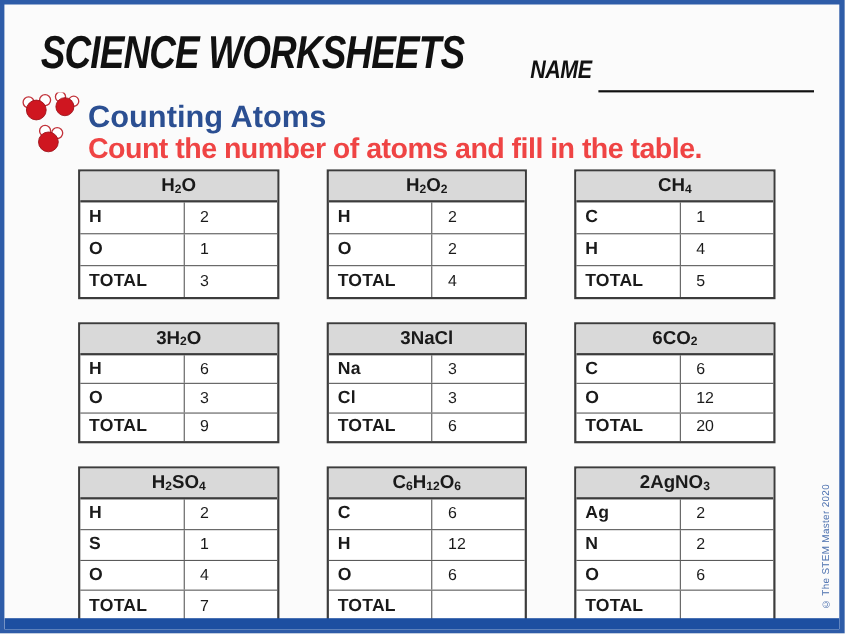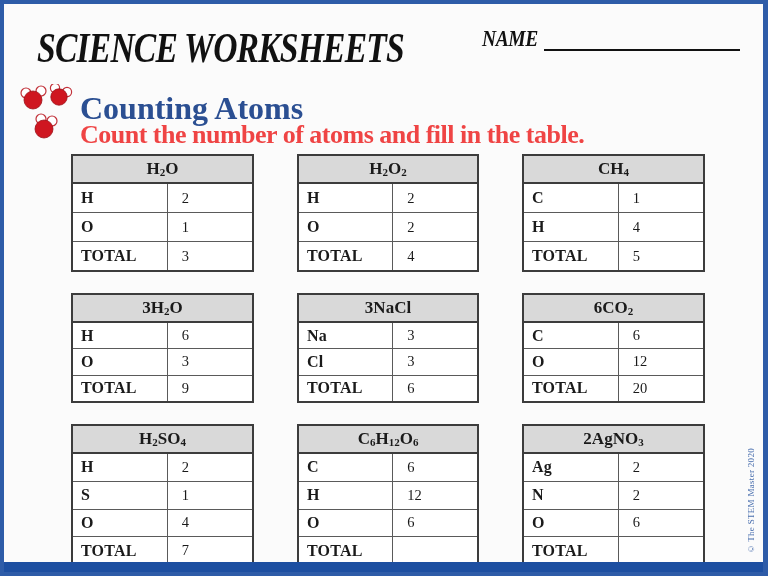--- a/index.html
+++ b/index.html
@@ -6,51 +6,50 @@
   html, body { width: 768px; height: 576px; }
   body { font-family: "Liberation Sans", sans-serif; background: #e8e8e8; }
 
   .page {
     position: relative;
     width: 768px; height: 576px;
     background: #fbfbfb;
     border: 4px solid #2e5ca8;
     border-right-width: 5px;
     overflow: hidden;
-    font-family: Liberation Serif, serif;
   }
 
   .title {
     position: absolute; left: 33px; top: 20px;
     font-size: 42px; font-weight: bold; font-style: italic;
     letter-spacing: -1px; color: #111;
     transform: scaleX(0.80); transform-origin: left center;
     white-space: nowrap;
   }
 
   .name-row {
-    position: absolute; left: 478px; top: 15px; width: 258px;
-    display: flex; align-items: flex-end; height: 32px;
+    position: absolute; left: 478px; top: 48px; width: 258px;
+    display: flex; height: 32px;
   }
   .name-label {
     font-size: 23px; font-weight: bold; font-style: italic;
     letter-spacing: -0.5px; color: #111;
     transform: scaleX(0.85); transform-origin: left bottom;
     line-height: 1; padding-bottom: 1px;
   }
   .name-line {
     flex: 1; height: 100%; margin-left: -4px;
     border-bottom: 2px solid #111;
   }
 
   .molecule-icon { position: absolute; left: 9px; top: 80px; }
 
   .heading {
     position: absolute; left: 76px; top: 86px;
-    font-size: 32px; font-weight: bold; color: #2b4f92;
+    font-size: 28px; font-weight: bold; color: #2b4f92;
     white-space: nowrap;
   }
   .subheading {
     position: absolute; left: 76px; top: 116px;
     font-size: 26px; font-weight: bold; color: #ef4444;
     letter-spacing: -0.5px; white-space: nowrap;
   }
 
   .tables-grid {
     position: absolute; left: 67px; top: 150px; width: 634px;

